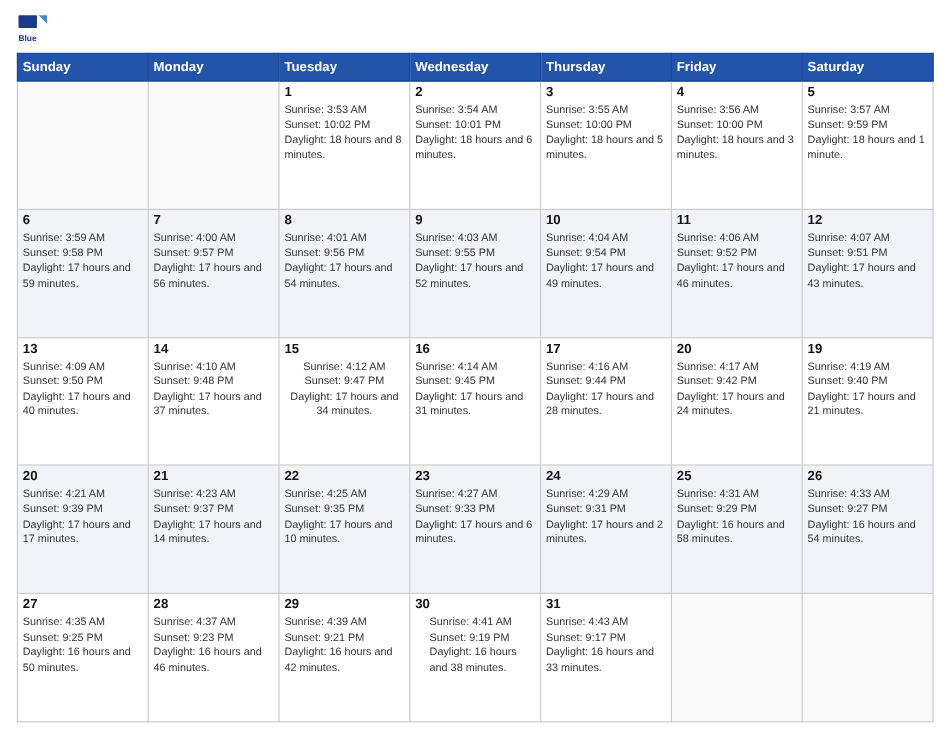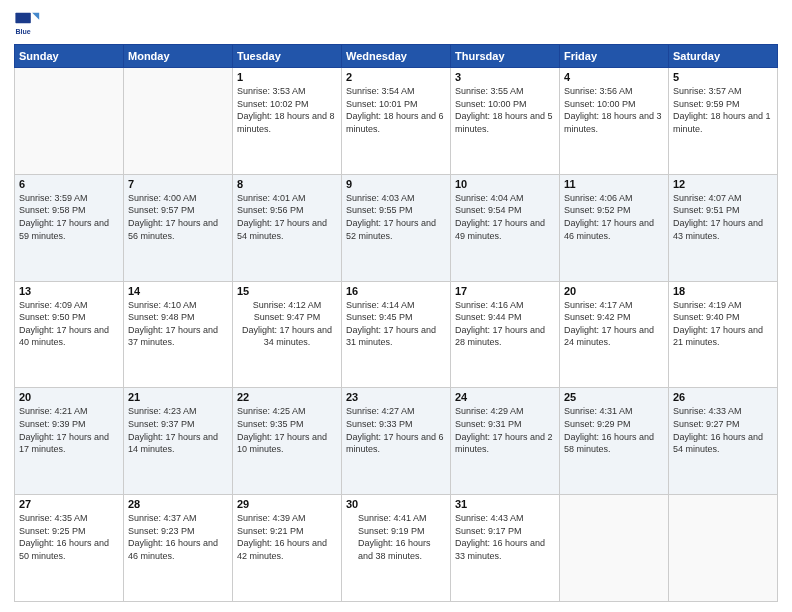--- a/index.html
+++ b/index.html
@@ -240,21 +240,21 @@
 Sunset: 9:44 PM
 Daylight: 17 hours and 28 minutes.</div>
           </td>
           <td>
             <div class="day-num">20</div>
             <div class="day-info" style="white-space: pre-line;">Sunrise: 4:17 AM
 Sunset: 9:42 PM
 Daylight: 17 hours and 24 minutes.</div>
           </td>
           <td>
-            <div class="day-num">18</div>
+            <div class="day-num">19</div>
             <div class="day-info" style="white-space: pre-line;">Sunrise: 4:19 AM
 Sunset: 9:40 PM
 Daylight: 17 hours and 21 minutes.</div>
           </td>
         </tr>
         <tr class="row-alt">
           <td>
             <div class="day-num">20</div>
             <div class="day-info" style="white-space: pre-line;">Sunrise: 4:21 AM
 Sunset: 9:39 PM

